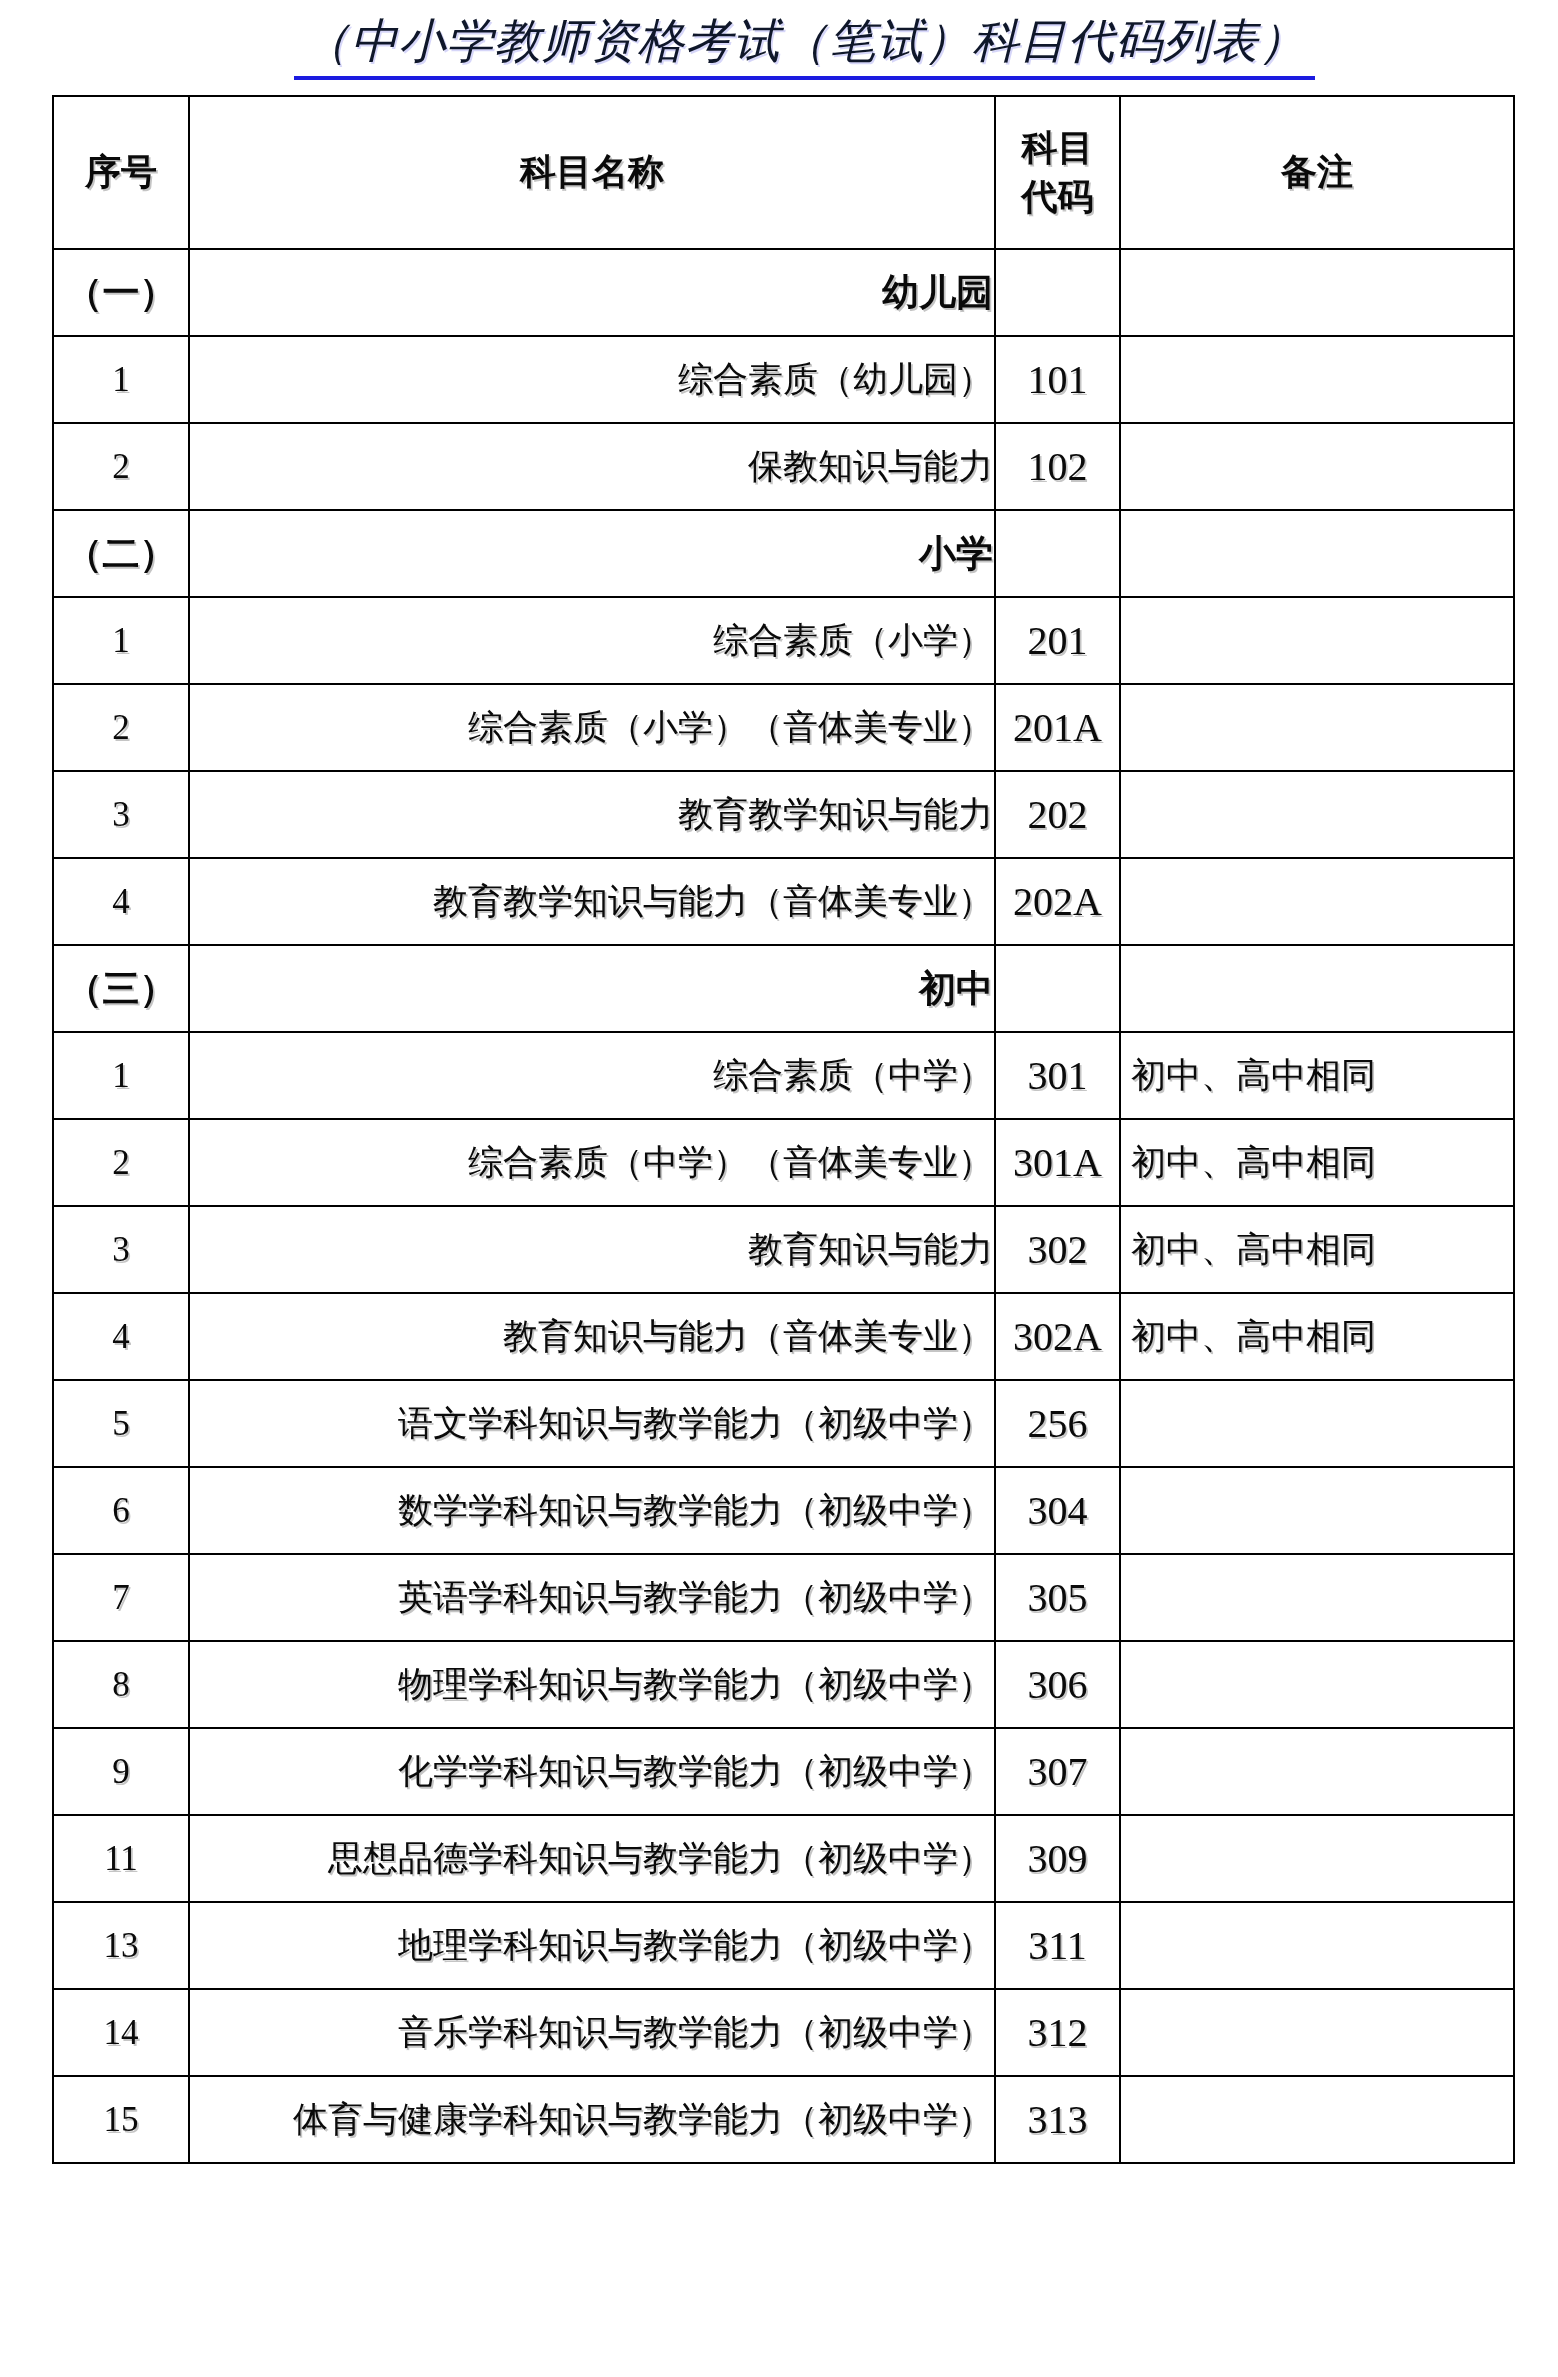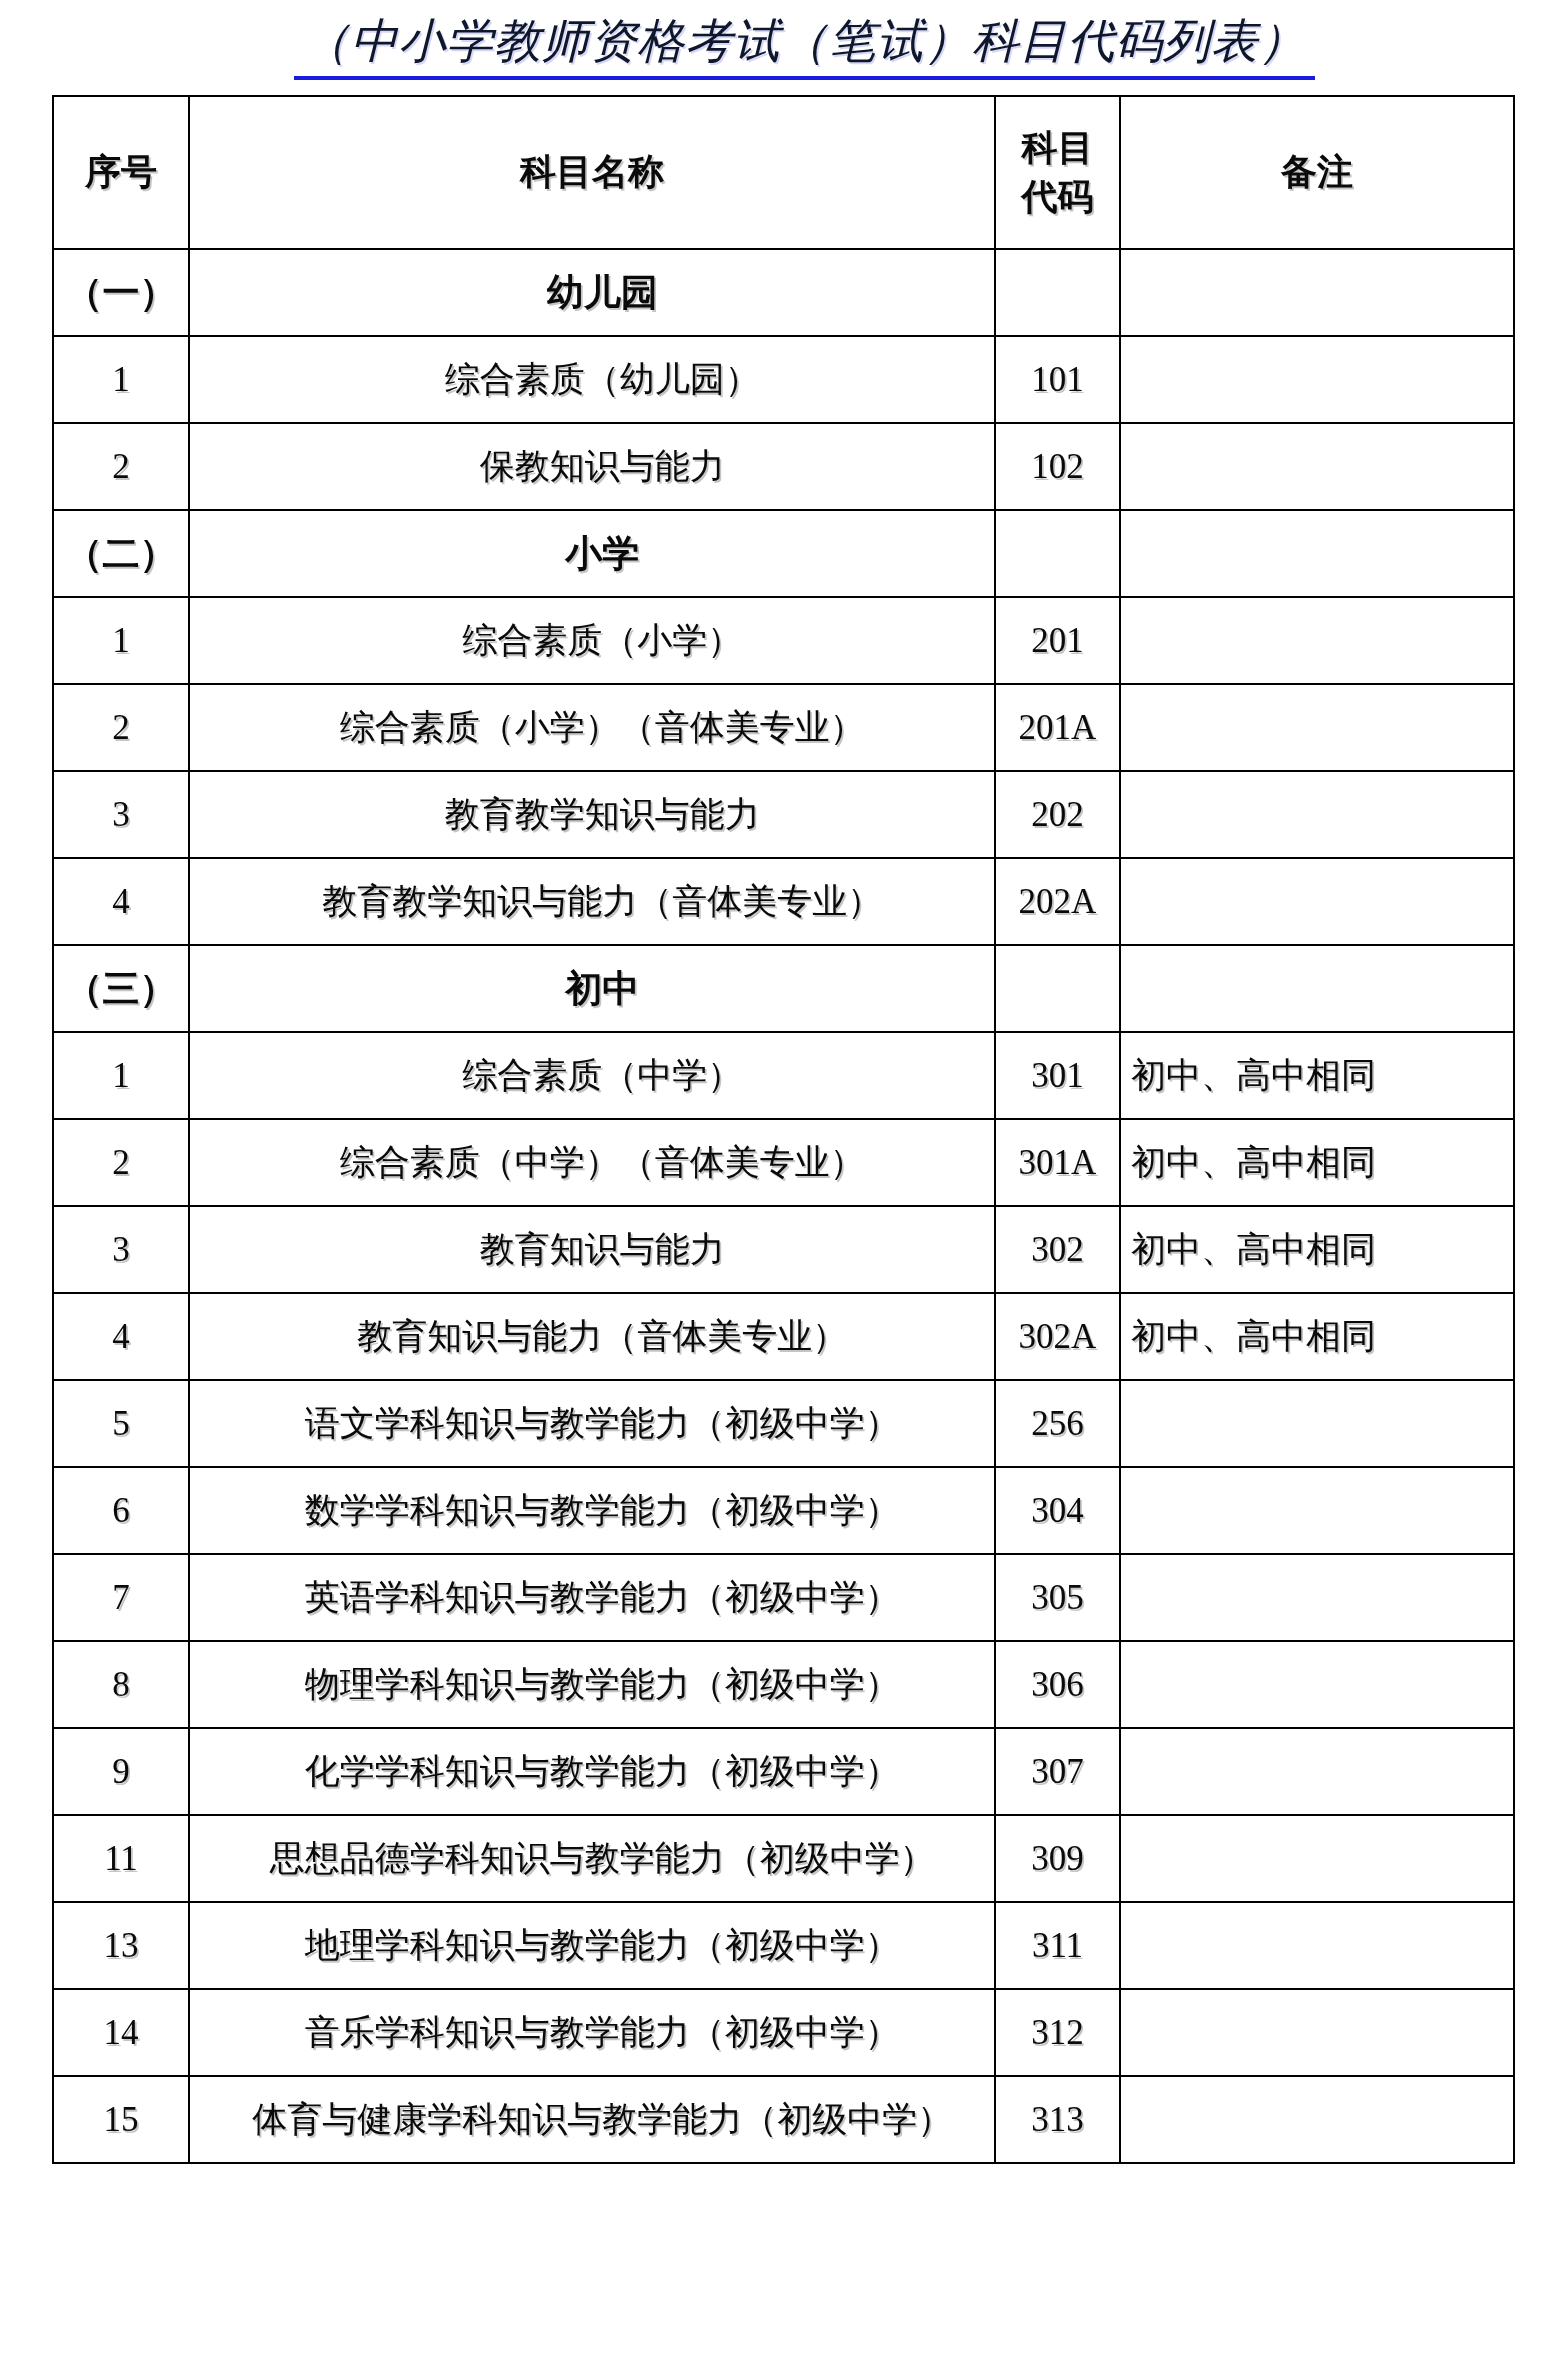--- a/index.html
+++ b/index.html
@@ -54,22 +54,22 @@
   thead tr { height: 153px; }
   tbody tr { height: 87px; }
   th {
     font-weight: bold;
     font-size: 36px;
     text-align: center;
     line-height: 1.35;
   }
   td { font-size: 35px; }
   td.cell-index  { text-align: center; }
-  td.cell-name   { text-align: center; padding-left: 21.5px; }
-  td.cell-code   { text-align: center; font-size: 35px; }
+  td.cell-name   { text-align: right; padding-left: 21.5px; }
+  td.cell-code   { text-align: center; font-size: 40px; }
   td.cell-remark { text-align: left; padding-left: 10px; }
   tr.section td  { font-weight: bold; font-size: 37px; }
 </style>
 </head>
 <body>
 
 <div class="page">
 
   <div class="title-wrap">
     <h1 class="title">（中小学教师资格考试（笔试）科目代码列表）</h1>

